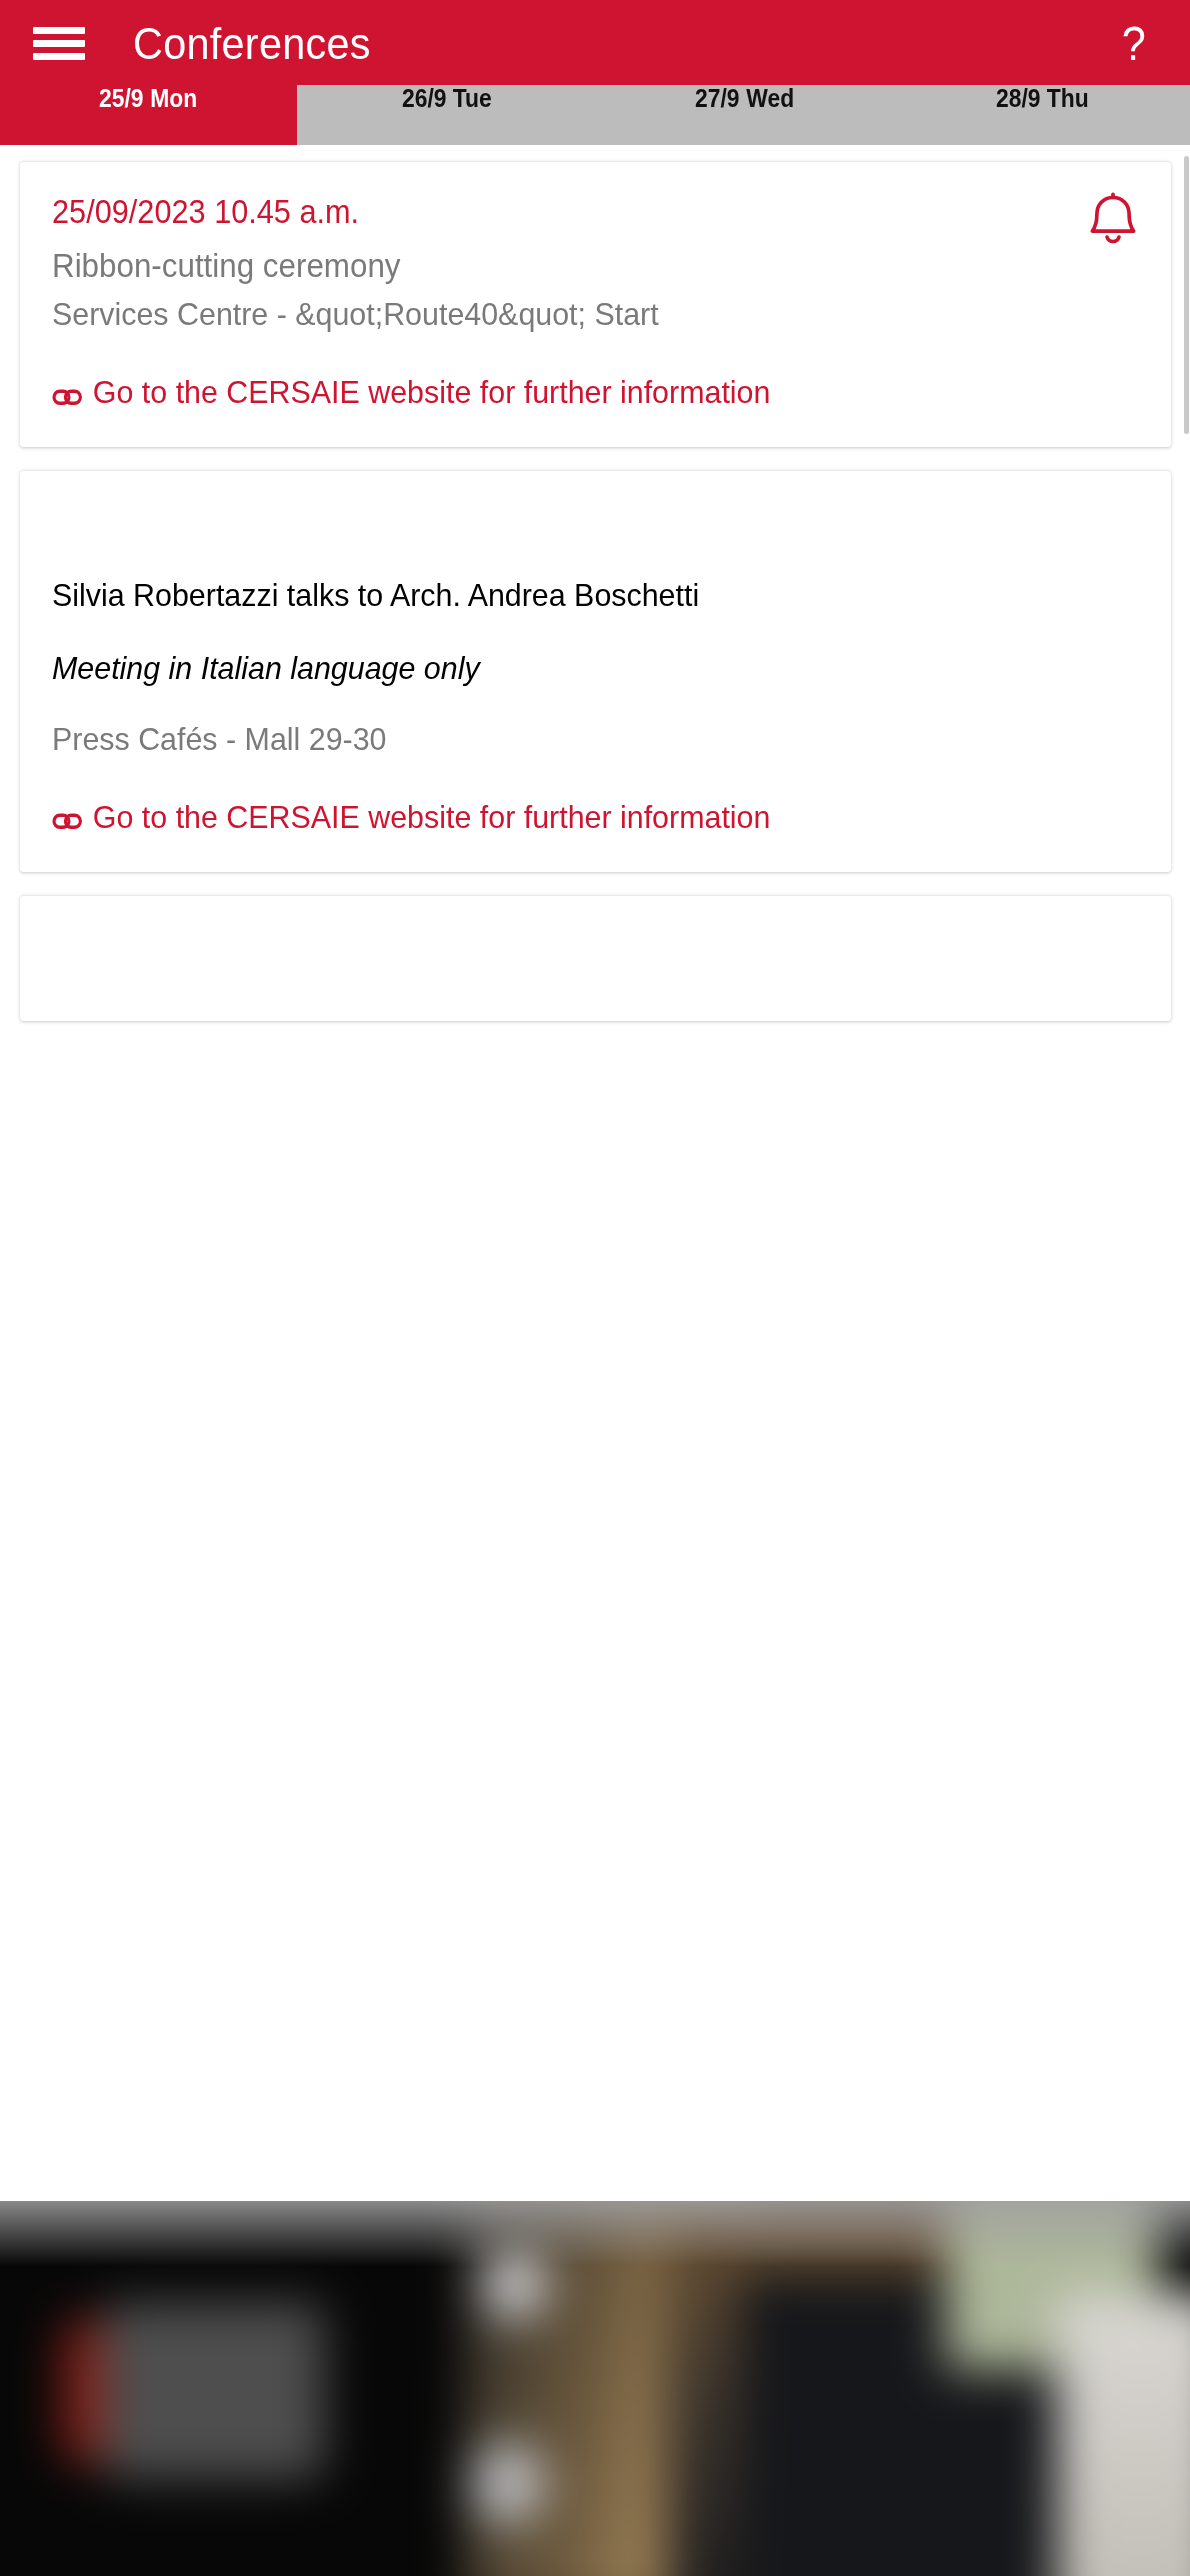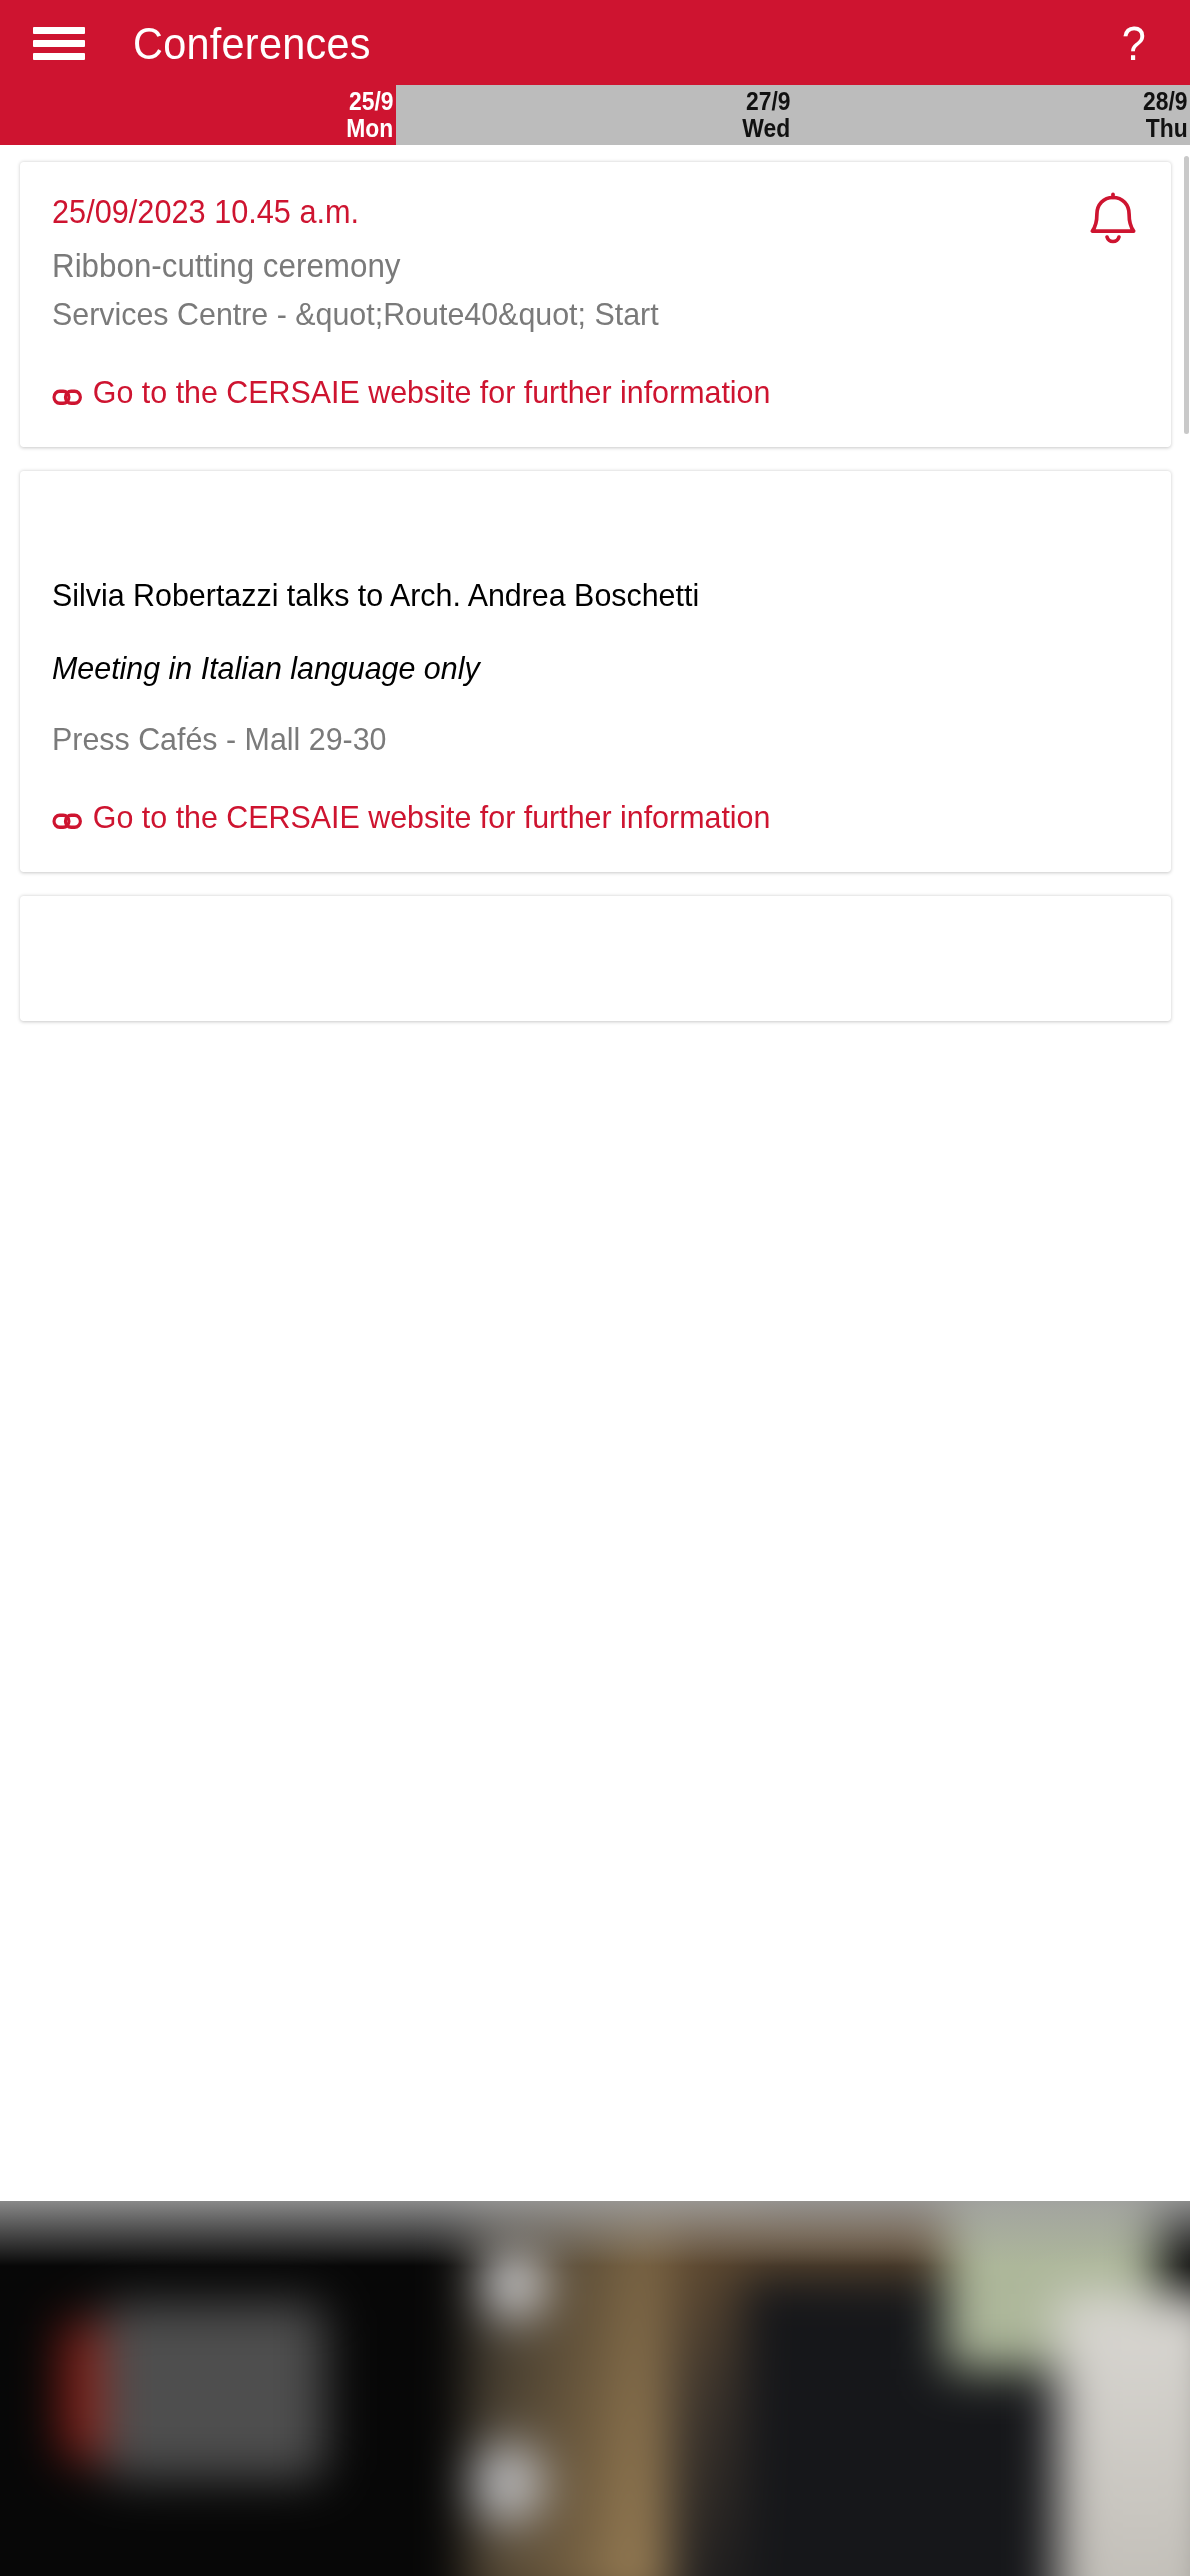--- a/index.html
+++ b/index.html
@@ -71,22 +71,22 @@
   
   .tabbar {
     display: flex;
     height: 60px;
     background: #bcbcbc;
     width: 100%;
   }
   .tab {
     flex: 1 1 0;
     display: flex;
-    flex-direction: column;
-    align-items: flex-end;
+    flex-direction: row;
+    align-items: flex-start;
     justify-content: center;
     color: #111111;
     cursor: pointer;
     line-height: 1.02;
     border-right: 0.9px solid #bcbcbc;
   }
   .tab:last-child { border-right: none; }
   .tab.active {
     background: #ce1430;
     color: #ffffff;
@@ -315,20 +315,24 @@
     </div>
     <div class="header-title">Conferences</div>
     <div class="header-spacer"></div>
     <div class="help-icon">?</div>
   </div>
 
   <div class="tabbar">
     <div class="tab active">
       <div class="tab-date">25/9</div>
       <div class="tab-day">Mon</div>
+    </div>
+    <div class="tab">
+      <div class="tab-date">26/9</div>
+      <div class="tab-day">Tue</div>
     </div>
     <div class="tab">
       <div class="tab-date">27/9</div>
       <div class="tab-day">Wed</div>
     </div>
     <div class="tab">
       <div class="tab-date">28/9</div>
       <div class="tab-day">Thu</div>
     </div>
   </div>

